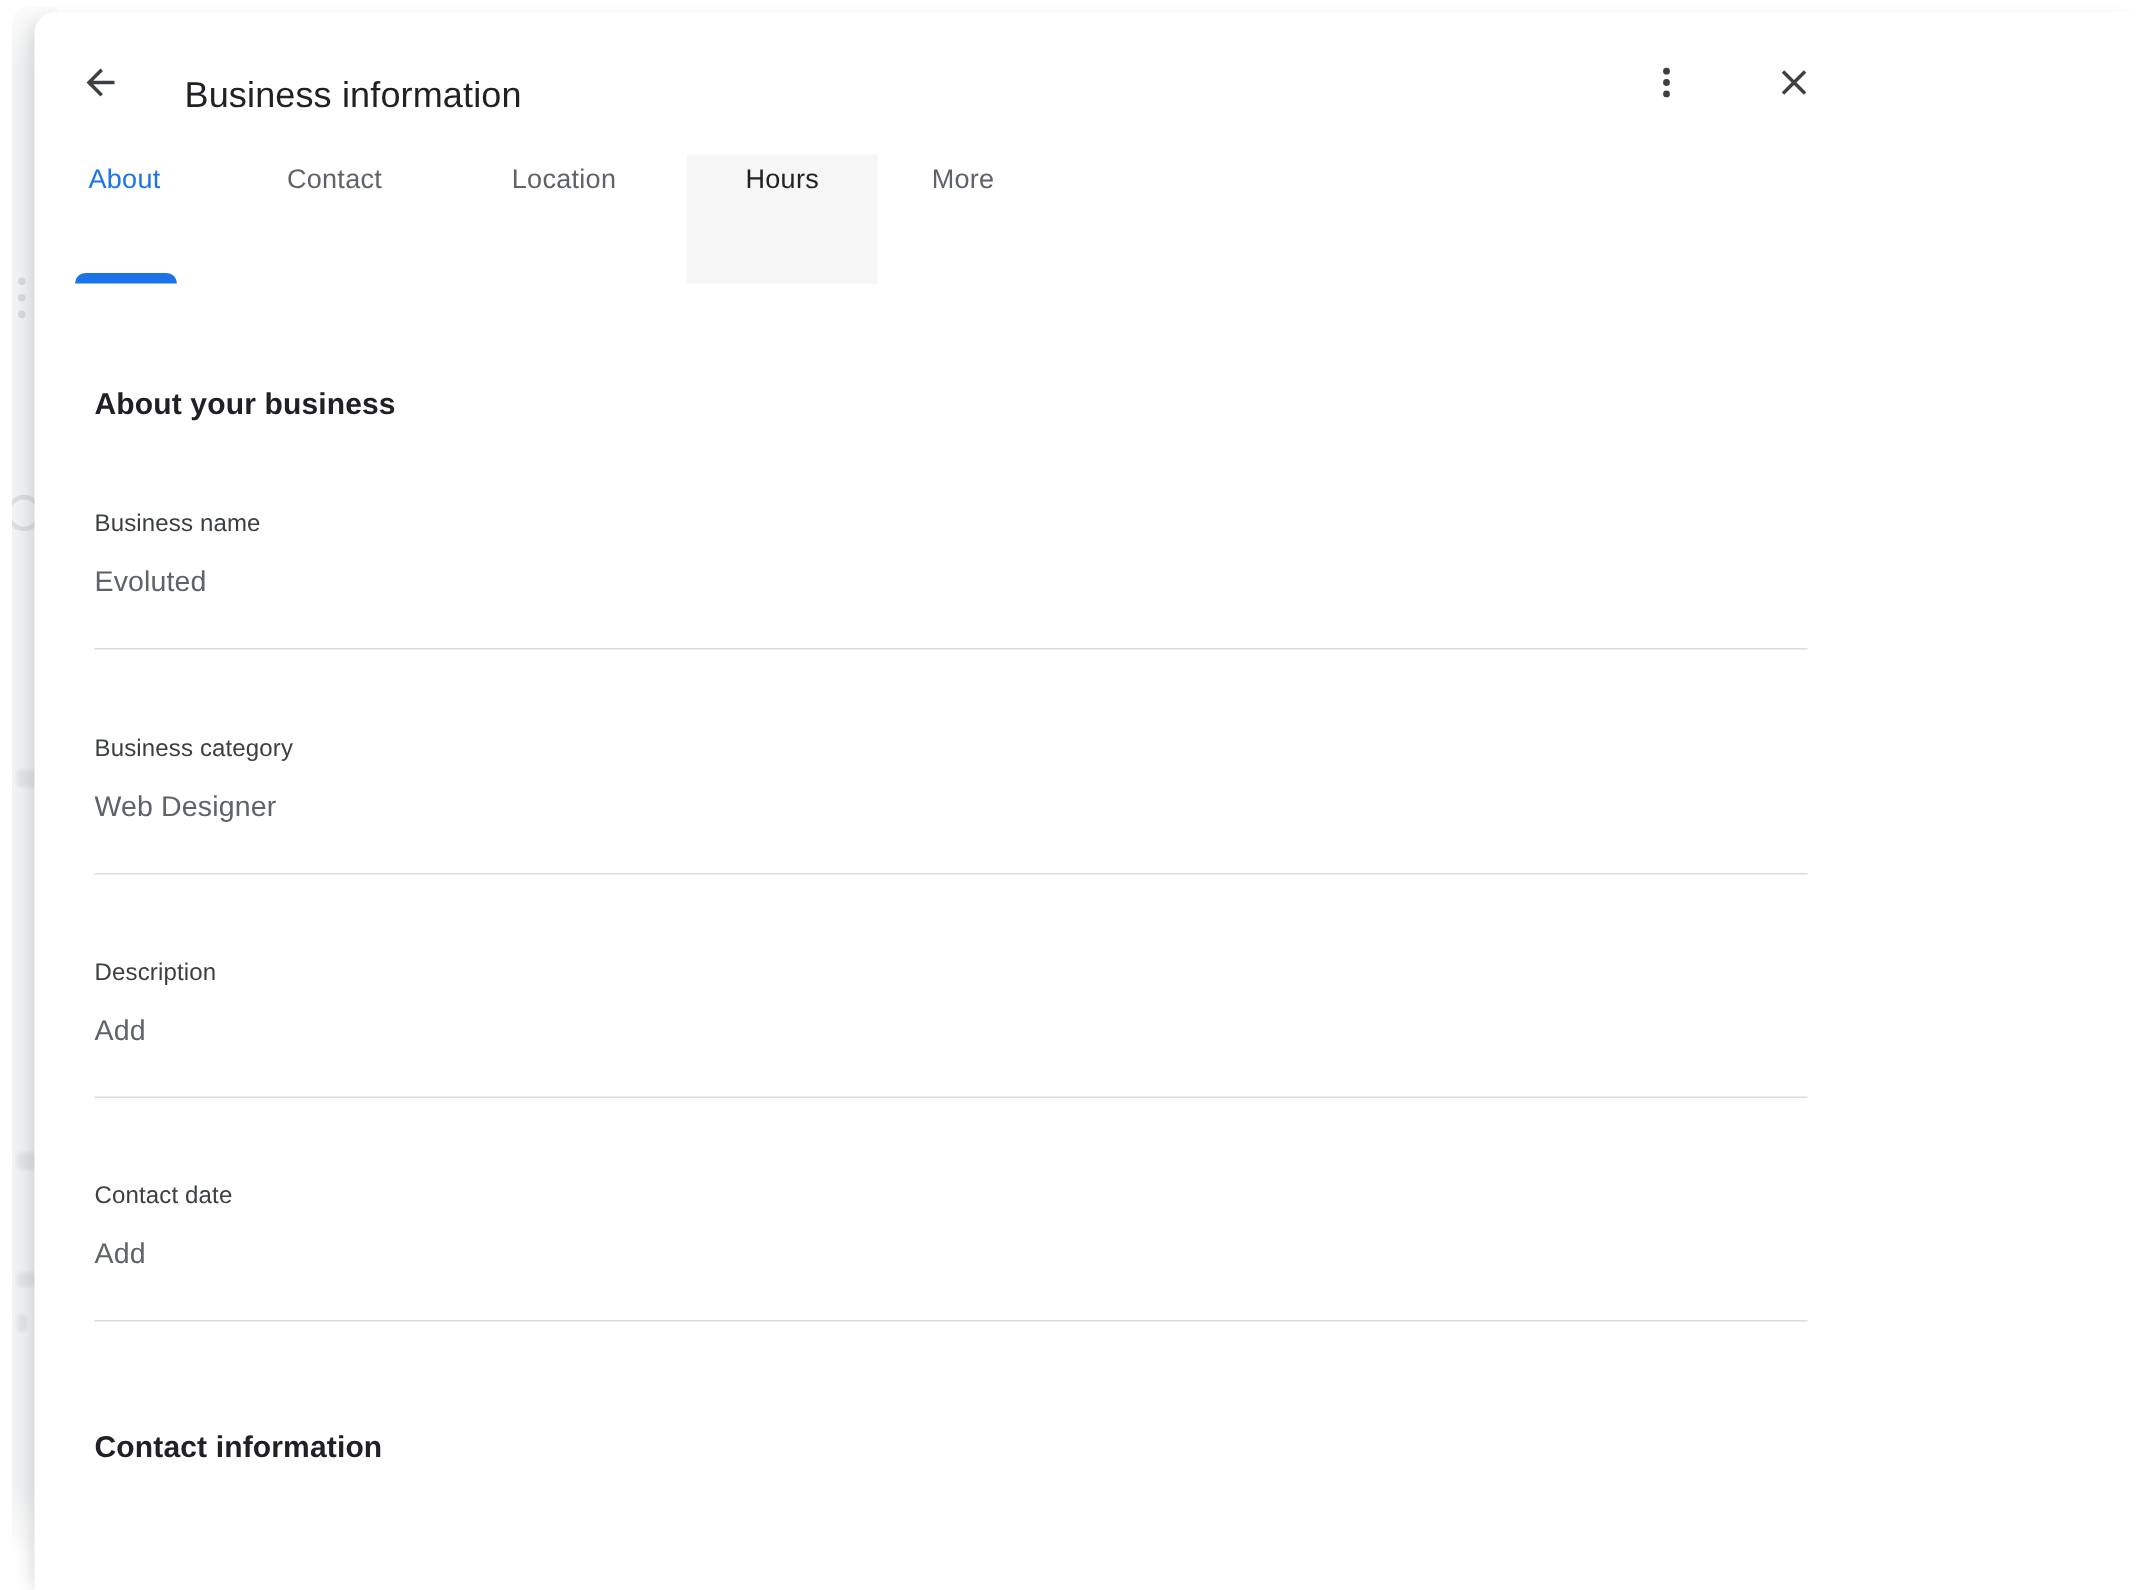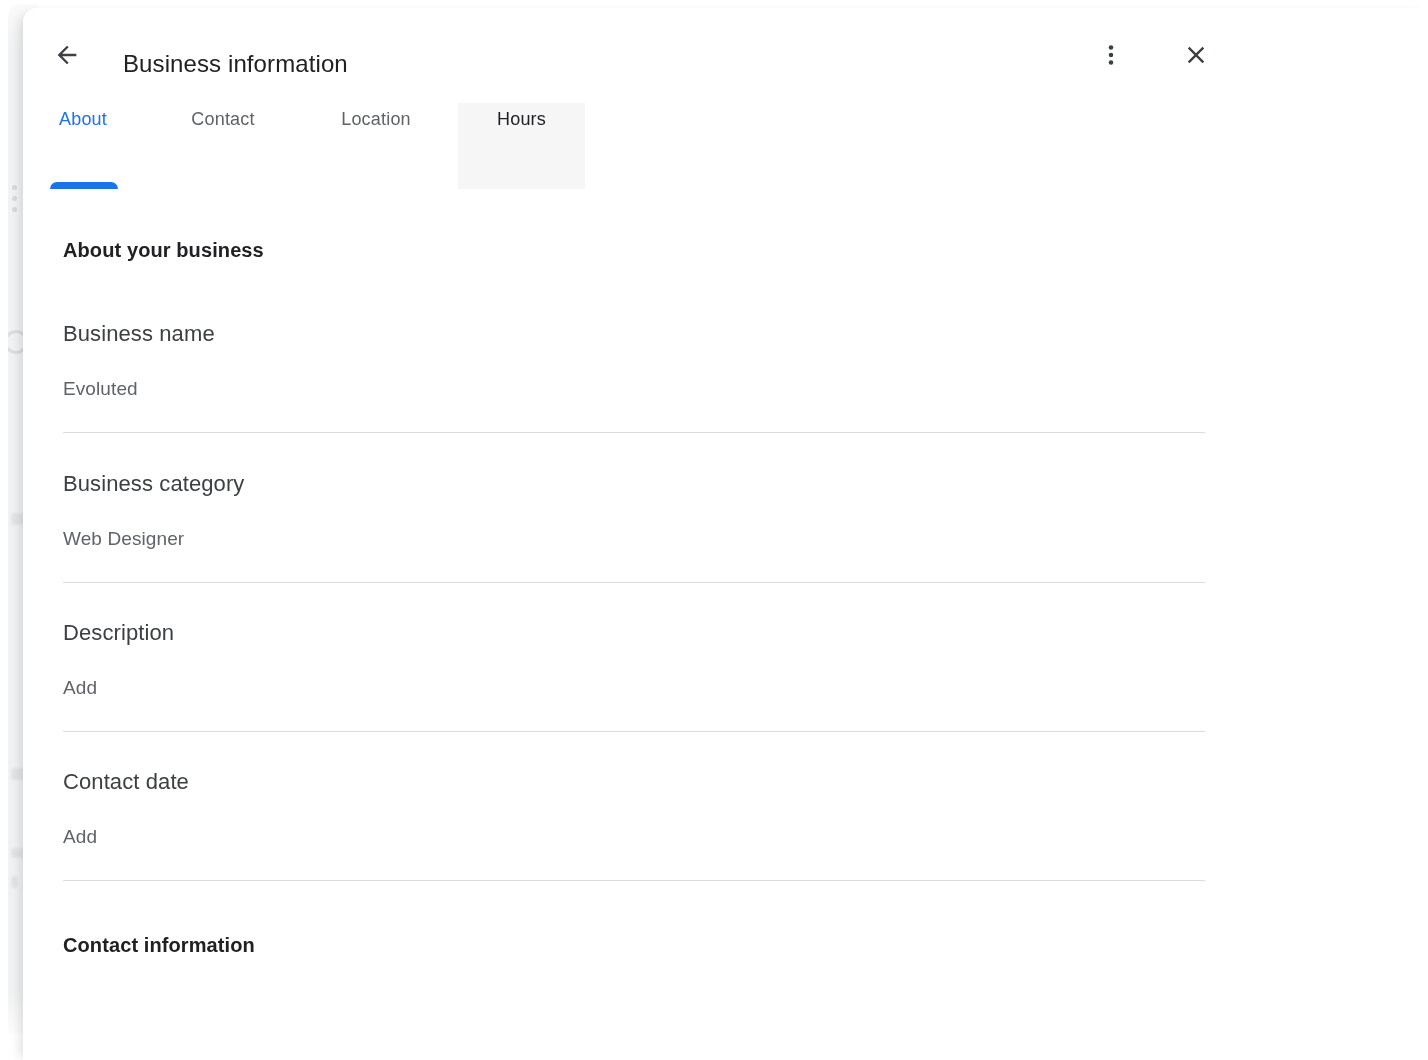--- a/index.html
+++ b/index.html
@@ -63,29 +63,29 @@
   .tab.active{color:var(--accent-blue);}
   .tab.highlighted{background:var(--tab-highlight-bg);color:var(--title-text);}
   .tab-indicator{
     position:absolute;left:27px;bottom:0;width:68px;height:7px;
     border-radius:8px 8px 0 0;background:var(--accent-blue);
   }
 
   
   .section-heading{
     position:absolute;left:40px;
-    font-size:20px;font-weight:700;color:var(--title-text);letter-spacing:.1px;
+    font-size:20px;font-weight:700;color:var(--title-text);letter-spacing:.1px;margin-top:20px;
   }
   .field-row{
     position:absolute;left:40px;width:1142px;cursor:pointer;
   }
   .field-row.with-divider{border-bottom:1px solid var(--divider);}
   .field-label{
     position:absolute;left:0;
-    font-size:22px;line-height:24px;color:var(--label-text);letter-spacing:.1px;
+    font-size:16px;line-height:24px;color:var(--label-text);letter-spacing:.1px;margin-top:16px;
   }
   .field-value{
     position:absolute;left:0;
     font-size:19px;line-height:23px;color:var(--value-text);letter-spacing:.1px;text-align:center;
   }
   svg{display:block;}
 </style>
 </head>
 <body>
 
@@ -136,20 +136,23 @@
     </button>
     <button class="tab" style="left:288px;width:130px">
       <span>Location</span>
     </button>
     <button class="tab" style="left:140px;width:120px">
       <span>Contact</span>
     </button>
     <button class="tab highlighted" style="left:435px;width:127px">
       <span>Hours</span>
     </button>
+    <button class="tab" style="left:564px;width:110px">
+      <span>More</span>
+    </button>
     <div class="tab-indicator"></div>
   </div>
 
   <div class="section-heading" style="top:231px">About your business</div>
 
   <div class="field-row with-divider" style="top:295px;height:130px">
     <div class="field-label" style="top:19px">Business name</div>
     <div class="field-value" style="top:74px">Evoluted</div>
   </div>
 

